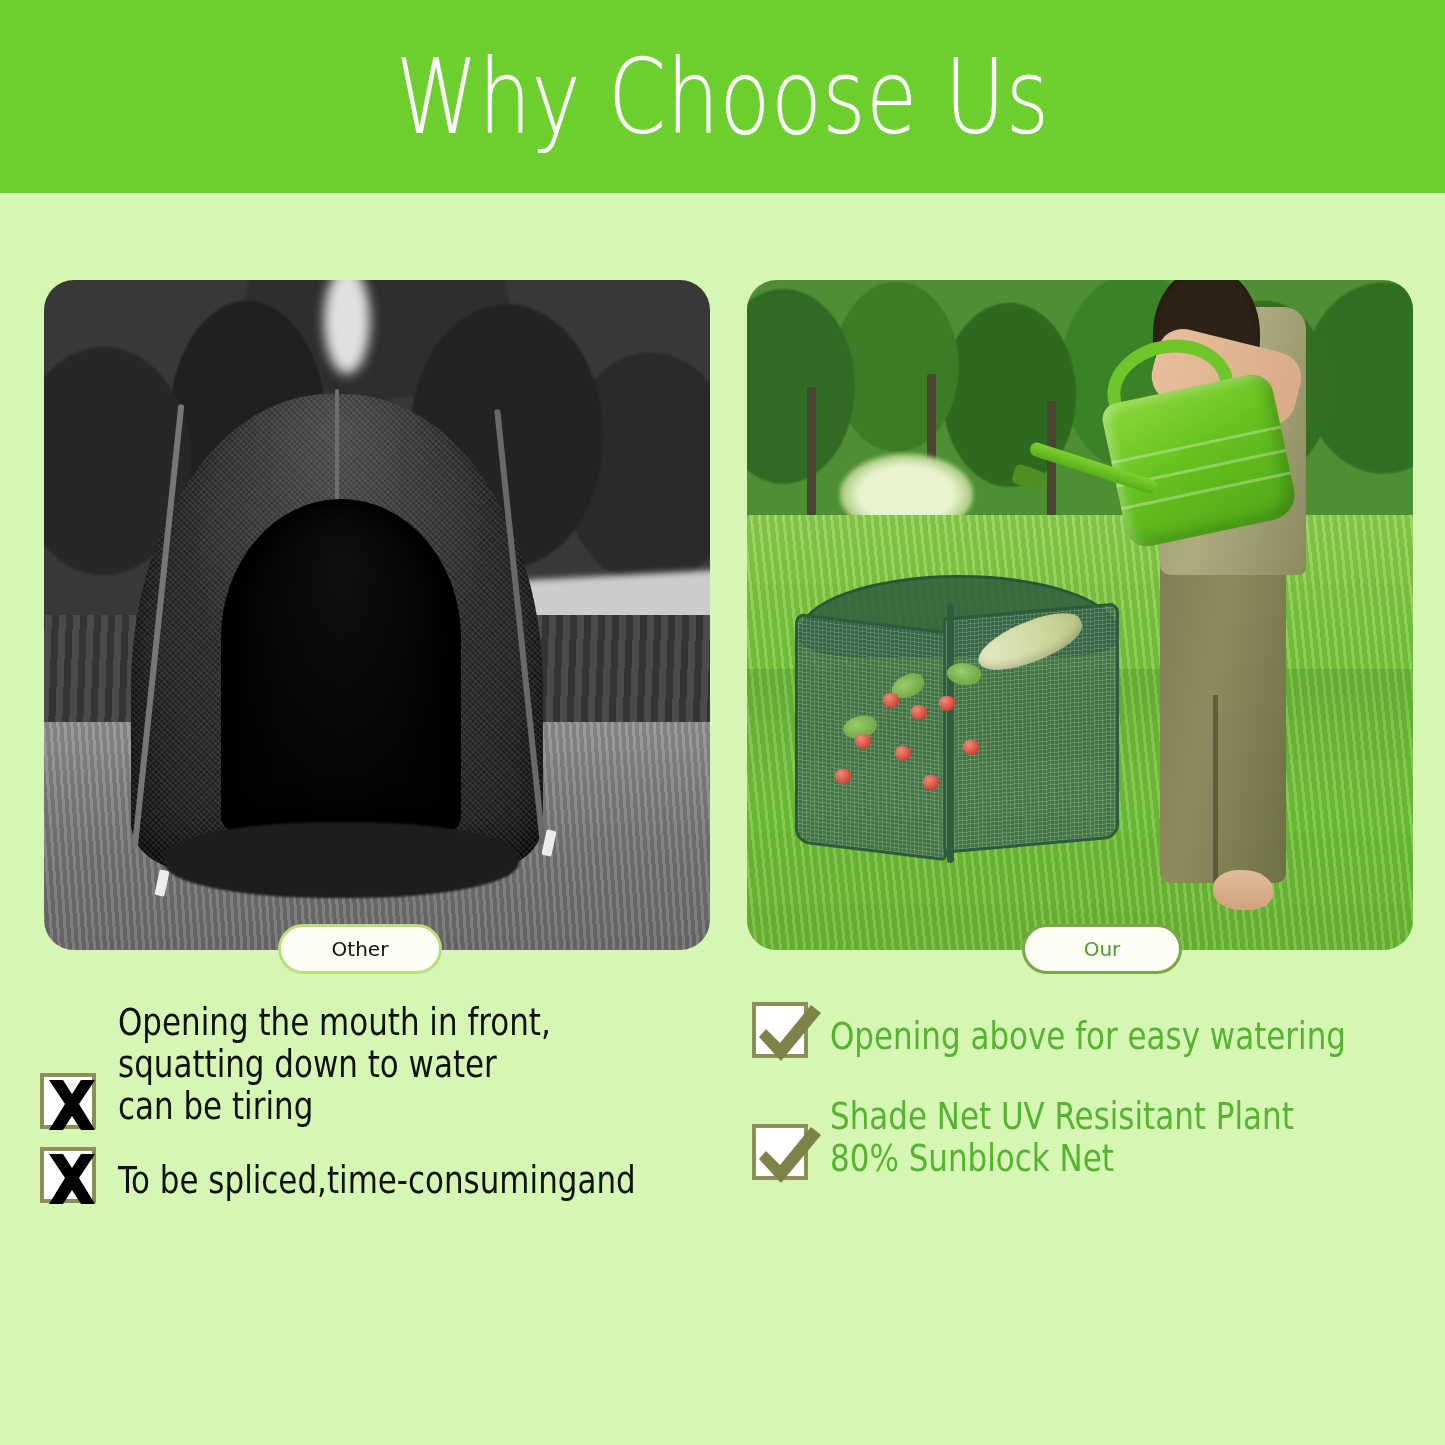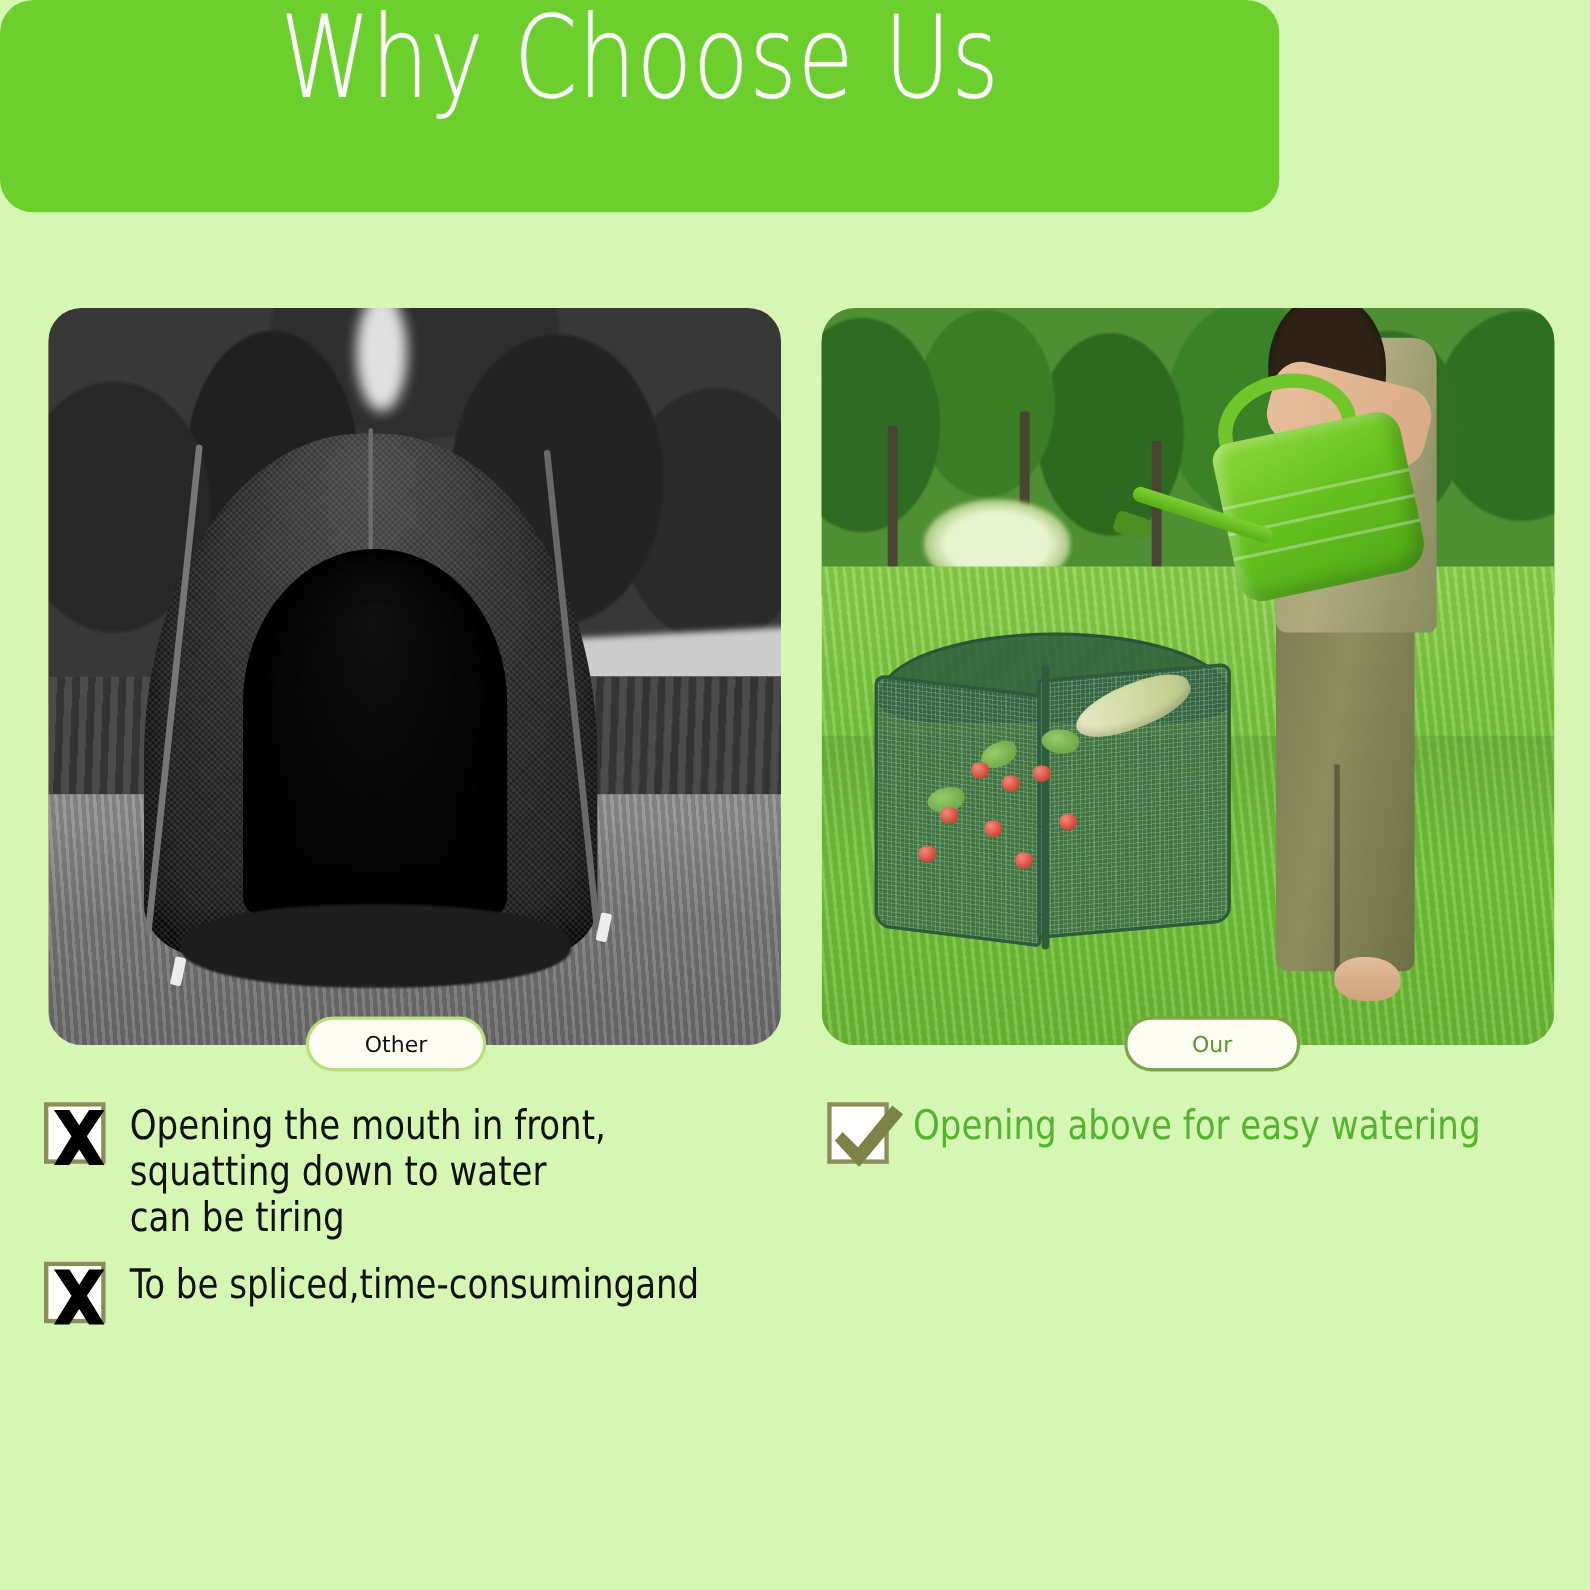--- a/index.html
+++ b/index.html
@@ -11,23 +11,23 @@
   }
   #page {
     position: relative;
     width: 1445px; height: 1445px;
     background: #d6f6b4;
   }
 
   
   .header {
     position: absolute; left: 0; top: 0;
-    width: 1163px; height: 193px;
+    width: 1445px; height: 193px;
     background: #6ccf2d;
-    display: flex; align-items: flex-start; justify-content: center; border-radius: 30px;
+    display: flex; align-items: center; justify-content: center;
   }
   .header-title {
     color: #ffffff;
     font-family: "DejaVu Sans", sans-serif;
     font-size: 104px;
     font-weight: 300;
     letter-spacing: 0.5px;
     line-height: 1;
     transform: scaleX(0.80);
     transform-origin: center;
@@ -291,21 +291,21 @@
     left: 1022px; top: 924px; width: 160px;
     border: 3px solid #7ba645;
     color: #4e9b2c;
   }
 
   
   .col { position: absolute; }
   .col.left  { left: 40px;  top: 1002px; width: 700px; }
   .col.right { left: 752px; top: 1002px; width: 690px; }
 
-  .row { display: flex; align-items: flex-start; margin-bottom: 22px; }
+  .row { display: flex; align-items: flex-end; margin-bottom: 22px; }
 
   .mark {
     flex: 0 0 auto;
     width: 56px; height: 56px;
     background: #ffffff;
     border: 4px solid #8b8e59;
     margin-right: 22px;
     position: relative;
   }
   .mark svg { position: absolute; left: -3px; top: -3px; }
@@ -434,15 +434,24 @@
 
   <div class="col right">
     <div class="row">
       <div class="mark">
         <svg width="72" height="66" viewBox="0 0 72 66" aria-hidden="true">
           <path d="M6 34 L13 26 L27 40 L58 2 L68 10 L28 58 Z" fill="#7d8348"></path>
         </svg>
       </div>
       <div class="row-text">Opening above for easy watering</div>
     </div>
+    <div class="row">
+      <div class="mark">
+        <svg width="72" height="66" viewBox="0 0 72 66" aria-hidden="true">
+          <path d="M6 34 L13 26 L27 40 L58 2 L68 10 L28 58 Z" fill="#7d8348"></path>
+        </svg>
+      </div>
+      <div class="row-text">Shade Net UV Resisitant Plant
+80% Sunblock Net</div>
+    </div>
   </div>
 
 </div>
 
 </body></html>

